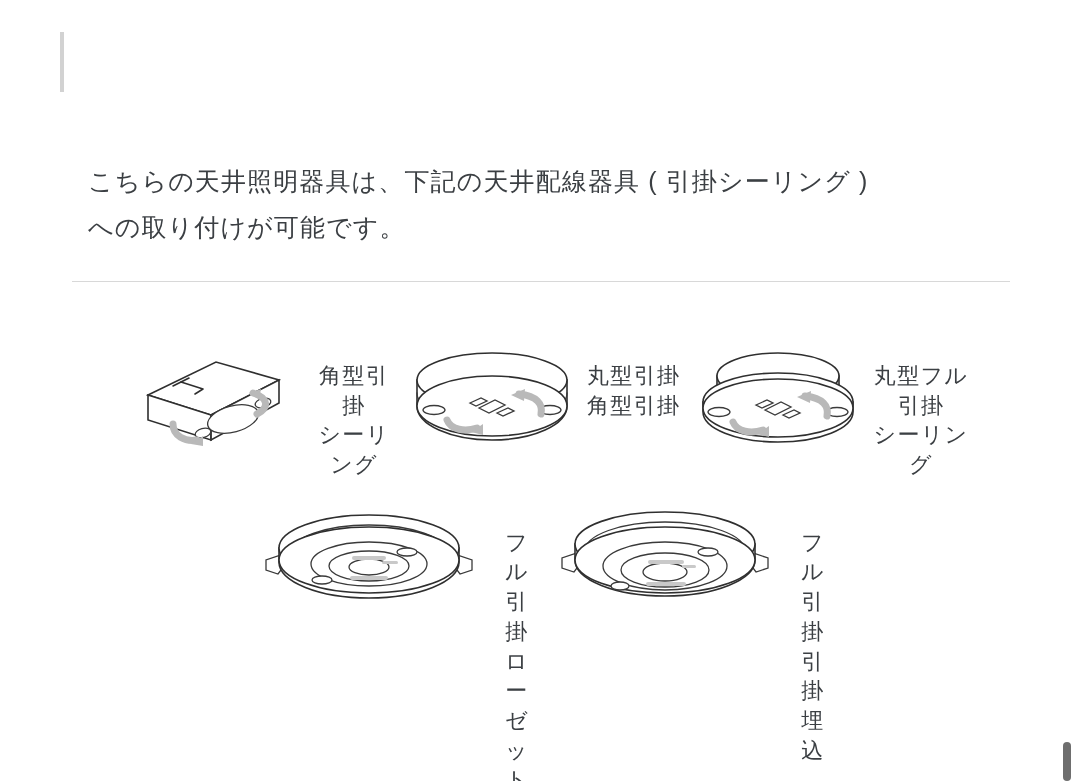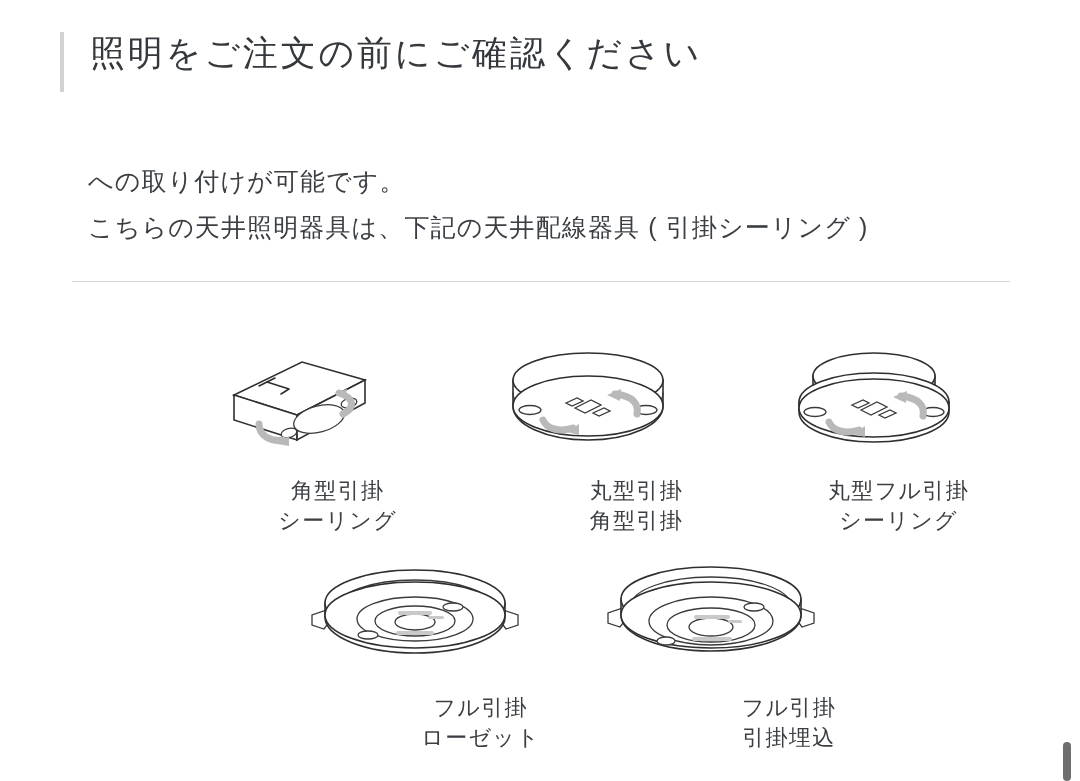--- a/index.html
+++ b/index.html
@@ -82,22 +82,22 @@
   .row {
     display: flex;
     justify-content: center;
   }
   .row-top { gap: 0px; }
   .row-bottom { margin-top: 28px; }
 
   .item {
     width: 286px;
     display: flex;
-    flex-direction: column;
-    align-items: flex-end;
+    flex-direction: row;
+    align-items: flex-start;
   }
   .item-wide { width: 296px; }
 
   .art {
     height: 115px;
     display: flex;
     align-items: center;
     justify-content: center;
   }
   .art-big { height: 110px; }
@@ -141,26 +141,25 @@
   .arr-head { fill: #b9b9b9; }
   .smear { fill: #c9c9c9; }
 </style>
 </head>
 <body>
 
 <div class="page">
 
   <div class="heading-row">
     <div class="heading-bar"></div>
-    <div class="heading-text">照明をご注文の前にご確認ください</div>
   </div>
 
   <div class="lead">
+    <div>こちらの天井照明器具は、下記の天井配線器具 ( 引掛シーリング )</div>
     <div>への取り付けが可能です。</div>
-    <div>こちらの天井照明器具は、下記の天井配線器具 ( 引掛シーリング )</div>
   </div>
 
   <div class="divider"></div>
 
   <div class="items">
 
     <div class="row row-top">
 
       <div class="item">
         <div class="art">

